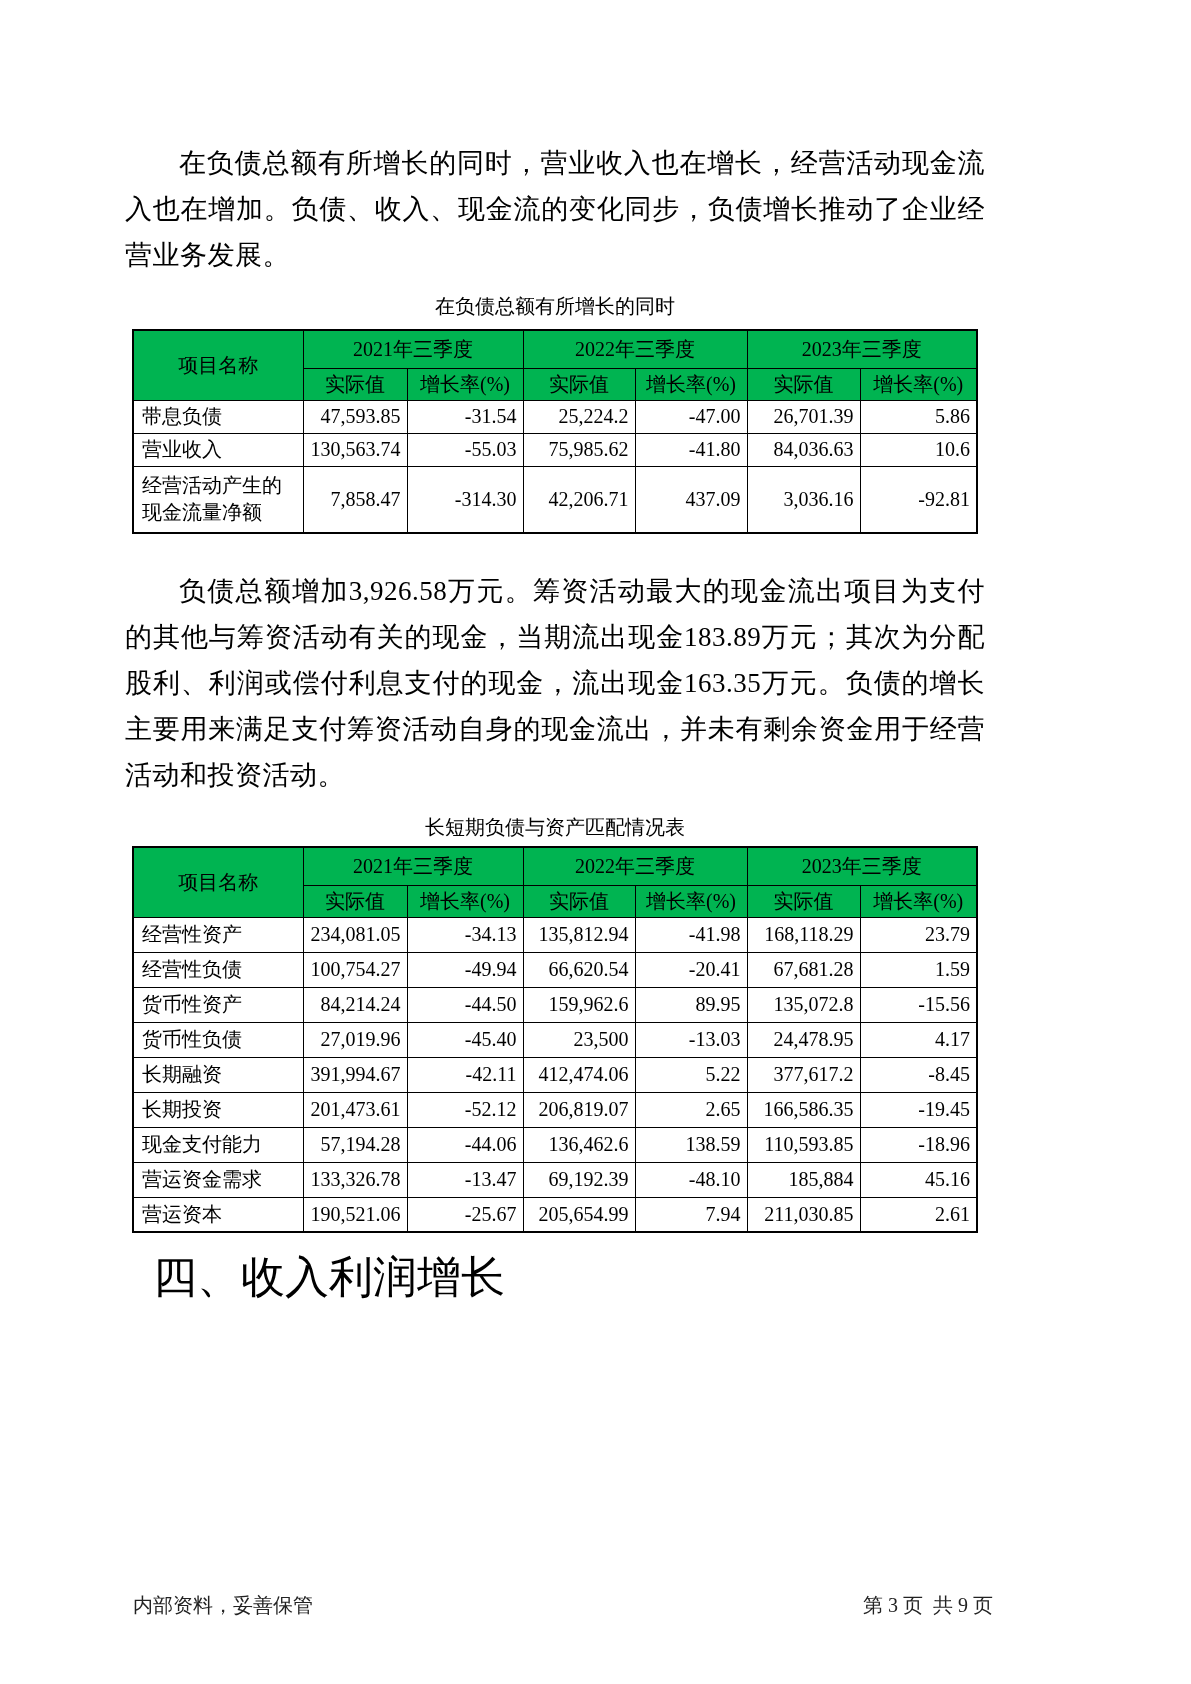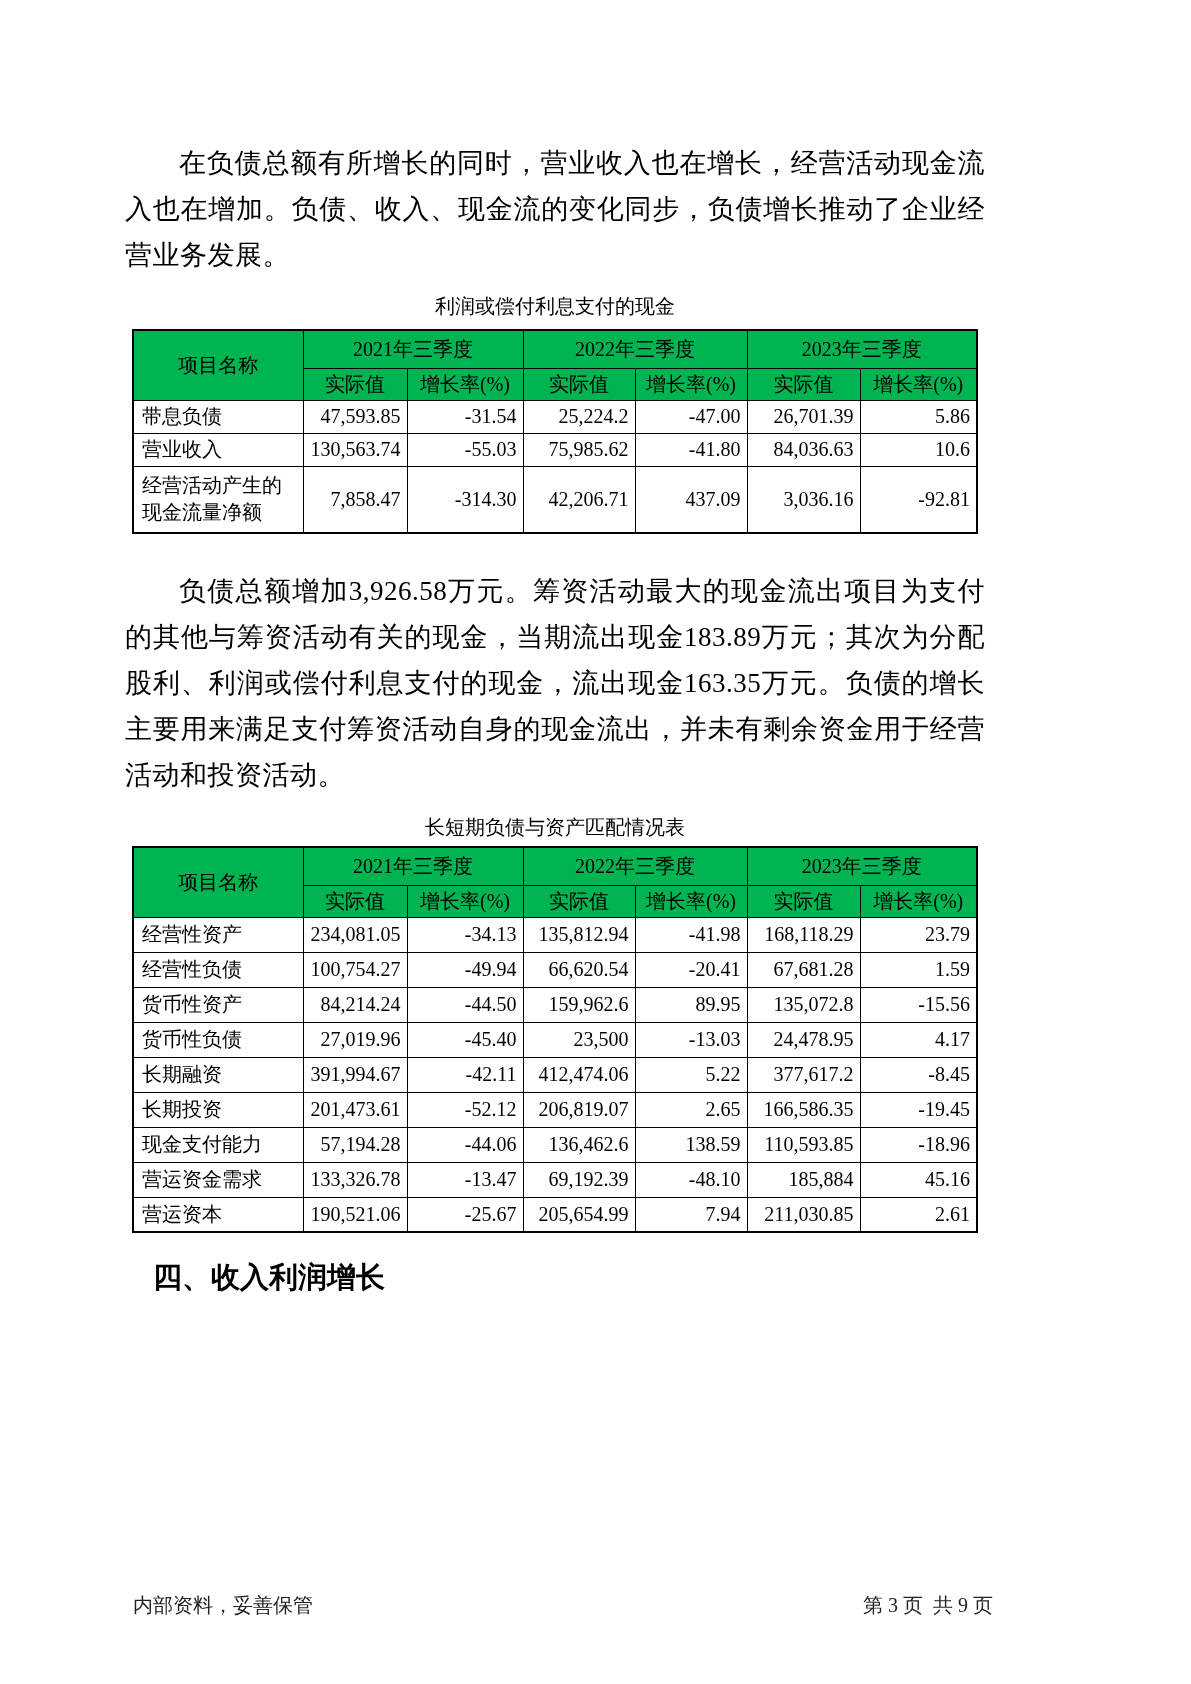--- a/index.html
+++ b/index.html
@@ -32,38 +32,38 @@
   th.green{background:var(--green,#00B050);text-align:center;padding:0 2px;}
   tr.hrow1{height:38px;}
   tr.hrow2{height:32px;}
   #table1 tbody tr{height:33px;}
   #table1 tbody tr:nth-child(3){height:67px;}
   #table2 tbody tr{height:35px;}
   td.label{text-align:left;padding-left:8px;line-height:27px;}
   td.num{text-align:right;padding-right:6px;}
   .section{
     margin:24px 0 0 28px;font-family:"Liberation Sans","DejaVu Sans",sans-serif;
-    font-weight:bold;font-size:29px;line-height:40px;color:#000;
+    font-weight:normal;font-size:44px;line-height:40px;color:#000;
   }
   .footer{
     position:absolute;top:1592px;left:125px;width:860px;
     display:flex;justify-content:space-between;
     font-size:20px;color:#222;margin-left:8px;
   }
   .footer span{white-space:pre;}
 </style>
 </head>
 <body>
 
 <div class="doc">
   <div class="content">
 
     <p class="para">在负债总额有所增长的同时，营业收入也在增长，经营活动现金流入也在增加。负债、收入、现金流的变化同步，负债增长推动了企业经营业务发展。</p>
 
-    <div class="table-title">利润或偿付利息支付的现金</div>
+    <div class="table-title">在负债总额有所增长的同时</div>
 
     <table class="fin-table" id="table1">
       <colgroup>
         <col style="width:170px">
           <col style="width:104px">
           <col style="width:116px">
         <col style="width:112px">
           <col style="width:112px">
           <col style="width:113px">
           <col style="width:117px">

